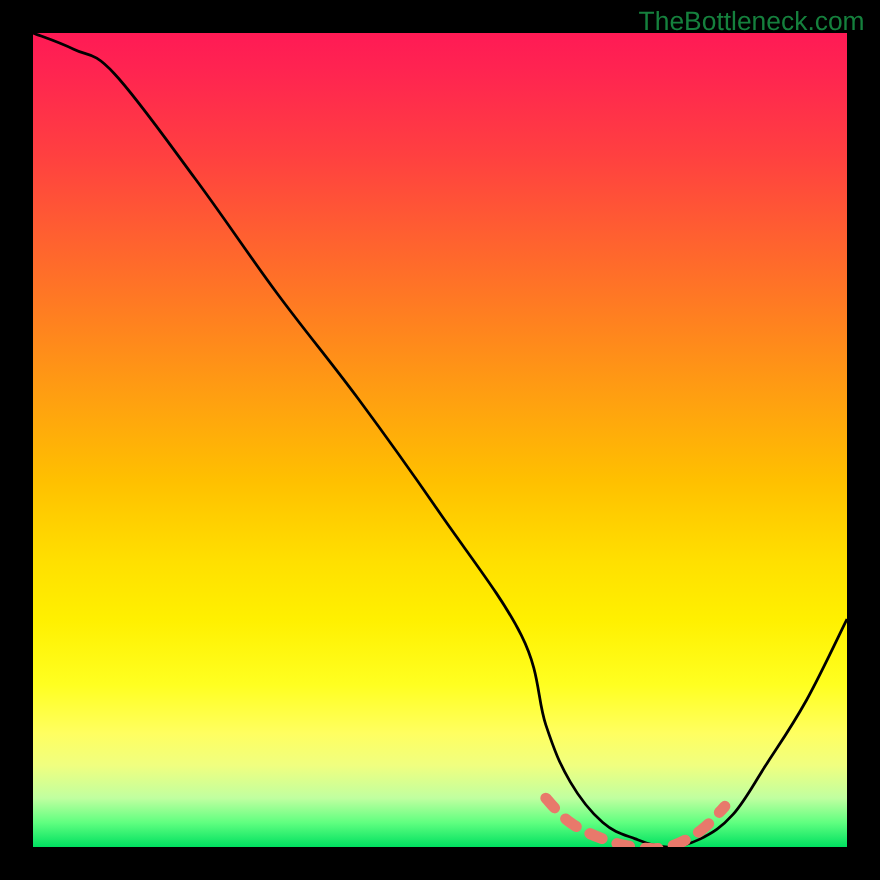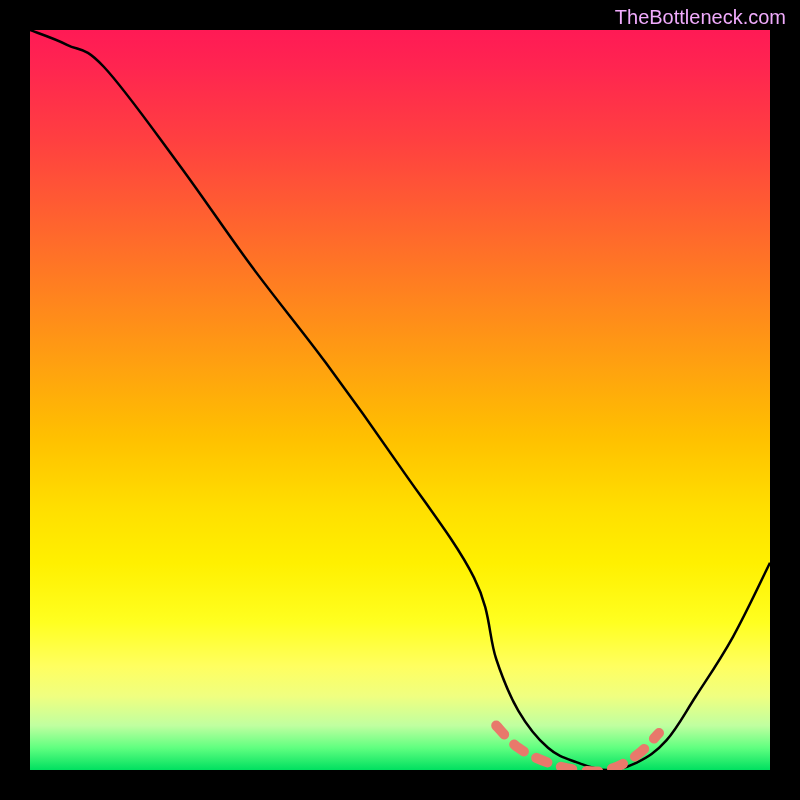--- a/index.html
+++ b/index.html
@@ -7,22 +7,22 @@
     width: 800px;
     height: 800px;
     background: #000;
     position: relative;
     font-family: Arial, sans-serif;
   }
   .watermark {
     position: absolute;
     top: 6px;
     right: 14px;
-    color: #f0abfc;
-    font-size: 20px;
+    color: #15803d;
+    font-size: 24px;
     font-weight: 500;
     z-index: 10;
   }
   .plot-area {
     position: absolute;
     left: 30px;
     top: 30px;
     width: 740px;
     height: 740px;
     overflow: hidden;

